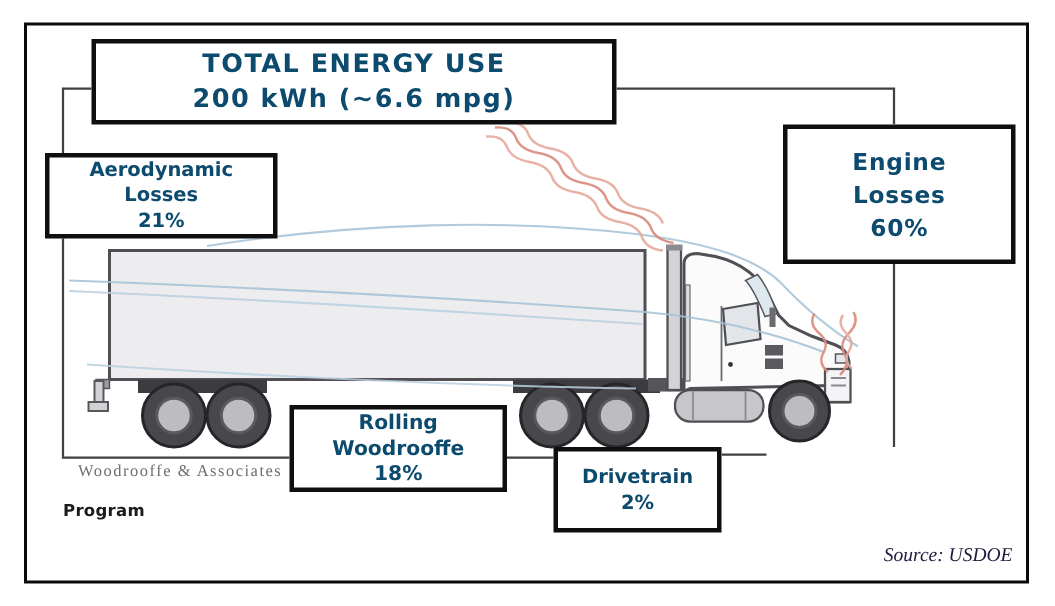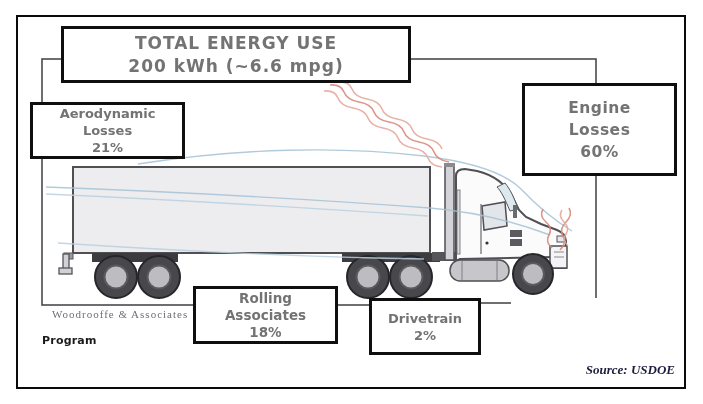--- a/index.html
+++ b/index.html
@@ -8,41 +8,41 @@
     font-family:"DejaVu Sans","Liberation Sans",sans-serif;
   }
   .frame{
     position:absolute;left:16px;top:15px;width:670px;height:374px;
     border:2px solid #0a0a0a;box-sizing:border-box;background:transparent;
   }
   .art{position:absolute;left:0;top:0;width:703px;height:404px;}
   .lbox{
     position:absolute;box-sizing:border-box;border:3px solid #0f0f0f;background:#ffffff;
     display:flex;flex-direction:column;align-items:center;justify-content:center;
-    text-align:center;font-weight:bold;color:#737373;z-index:3;
+    text-align:center;font-weight:bold;color:#0c4a6e;z-index:3;
   }
   .lbox div{white-space:nowrap;}
   .box-total{left:61px;top:26px;width:350px;height:57px;font-size:17px;line-height:23px;letter-spacing:1px;}
   .box-aero{left:30px;top:102px;width:155px;height:57px;font-size:13px;line-height:17px;}
   .box-engine{left:522px;top:83px;width:155px;height:93px;font-size:15.5px;line-height:22px;letter-spacing:.5px;}
-  .box-rolling{left:193px;top:286px;width:145px;height:58px;font-size:13.5px;line-height:17px;}
+  .box-rolling{left:193px;top:270px;width:145px;height:58px;font-size:13.5px;line-height:17px;}
   .box-drive{left:369px;top:298px;width:112px;height:57px;font-size:13px;line-height:17px;}
   .box-aux{left:511px;top:298px;width:125px;height:57px;font-size:13px;line-height:16px;}
   .watermark{
     position:absolute;left:52px;top:308px;font-family:"Liberation Serif","DejaVu Serif",serif;
     font-size:11px;color:#6e6e74;letter-spacing:1px;z-index:2;
   }
   .caption{
     position:absolute;left:37px;top:334px;width:340px;font-size:11px;font-weight:bold;
     color:#1b1b1b;line-height:14px;z-index:2;letter-spacing:.2px;
   }
   .caption .indent{padding-left:5px;}
   .source{
     position:absolute;left:575px;top:362px;width:100px;text-align:right;
-    font-family:"Liberation Serif","DejaVu Serif",serif;font-style:italic;font-weight:bold;
+    font-family:"Liberation Serif","DejaVu Serif",serif;font-style:italic;font-weight:normal;
     font-size:13px;color:#1c1c3c;z-index:2;
   }
 </style>
 </head>
 <body>
 
 <div class="stage">
 
   <div class="frame"></div>
 
@@ -144,21 +144,21 @@
   </div>
 
   <div class="lbox box-engine">
     <div>Engine</div>
     <div>Losses</div>
     <div>60%</div>
   </div>
 
   <div class="lbox box-rolling">
     <div>Rolling</div>
-    <div>Associates</div>
+    <div>Woodrooffe</div>
     <div>18%</div>
   </div>
 
   <div class="lbox box-drive">
     <div>Drivetrain</div>
     <div>2%</div>
   </div>
 
 
   <div class="watermark">Woodrooffe &amp; Associates</div>

